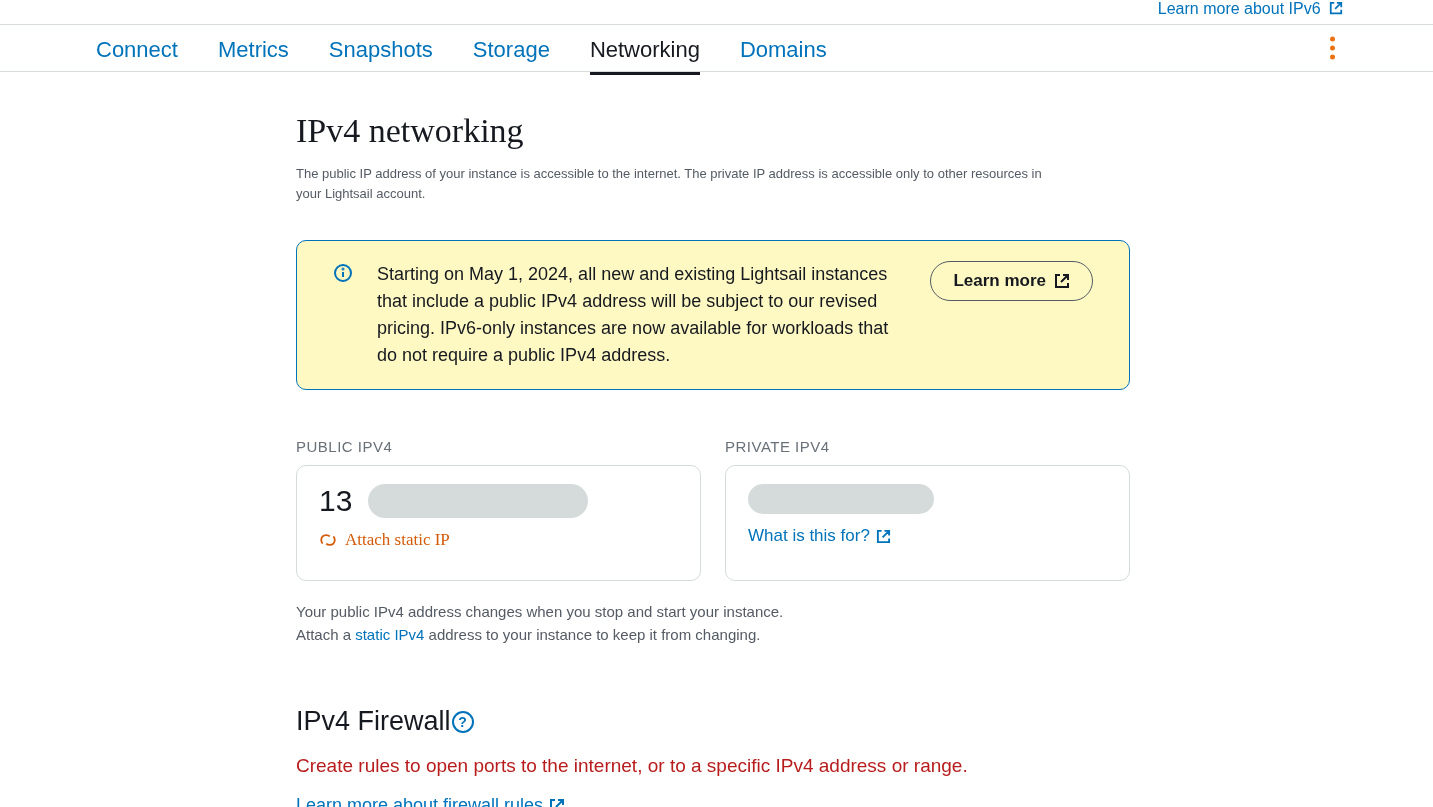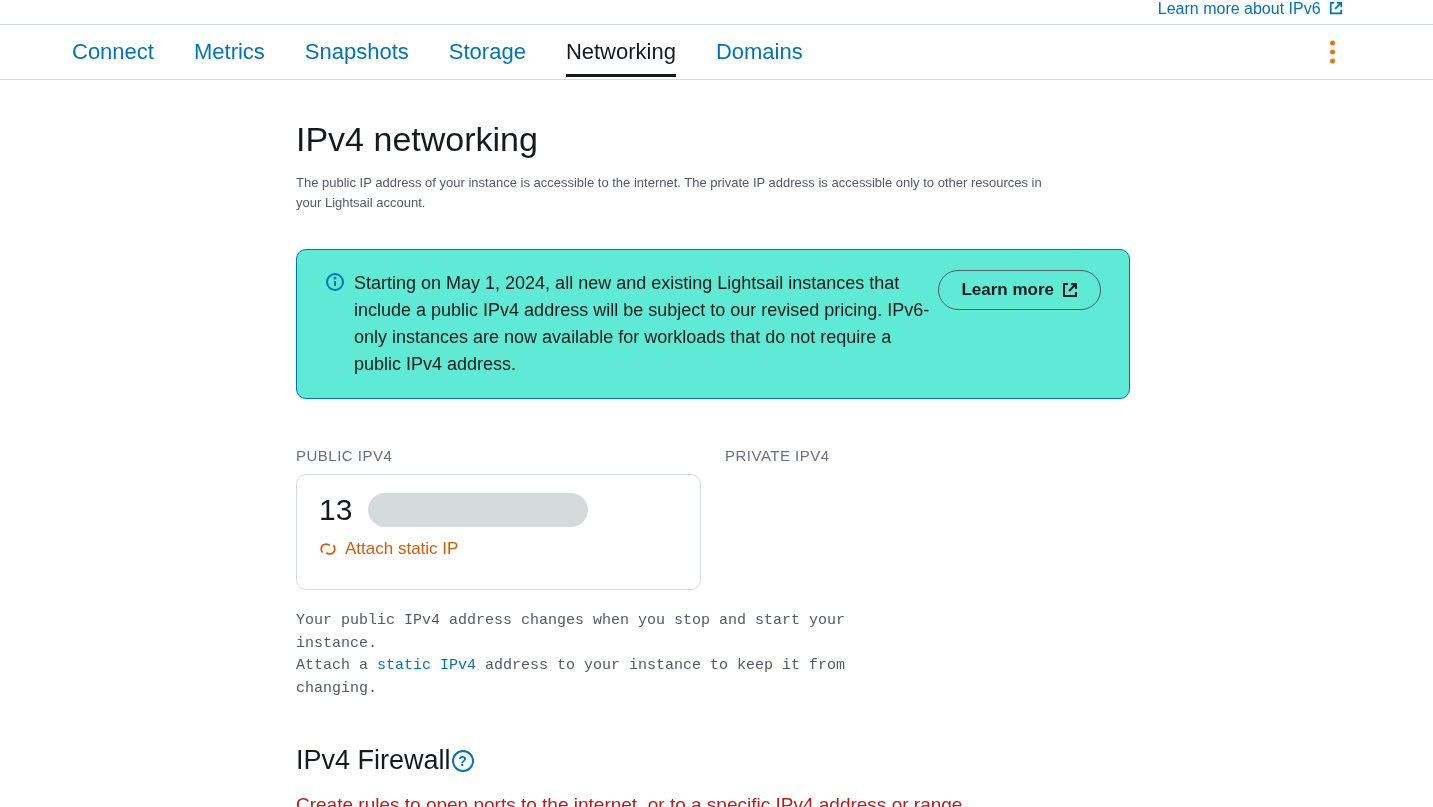--- a/index.html
+++ b/index.html
@@ -12,40 +12,40 @@
   }
   .page { width: 1433px; position: relative; }
   .top-link-row {
     display: flex; justify-content: flex-end; padding: 0 90px 6px 0;
   }
   .link { color: #0073bb; text-decoration: none; cursor: pointer; }
   .ext-icon {
     display: inline-block; width: 14px; height: 14px; vertical-align: -1px; margin-left: 4px;
   }
   .tabs-row {
-    display: flex; align-items: center; border-top: 1px solid #d5dbdb; border-bottom: 1px solid #d5dbdb;
-    padding: 0 90px 0 72px; position: relative; height: 56px;
+    display: flex; align-items: flex-start; border-top: 1px solid #d5dbdb; border-bottom: 1px solid #d5dbdb;
+    padding: 0 90px 0 96px; position: relative; height: 48px;
   }
   .tab {
     font-size: 22px; color: #0073bb; margin-right: 40px; padding: 12px 0; cursor: pointer;
   }
   .tab.active {
     color: #16191f; font-weight: 400; border-bottom: 3px solid #16191f; padding-bottom: 9px;
   }
   .kebab {
     position: absolute; right: 90px; top: 50%; transform: translateY(-50%);
     display: flex; flex-direction: column; gap: 4px; cursor: pointer; padding: 8px;
   }
   .kebab span { width: 5px; height: 5px; background: #ec7211; border-radius: 50%; }
   .main { padding: 40px 90px 40px 296px; max-width: 1220px; }
-  h1 { font-size: 34px; font-weight: 400; margin: 0 0 14px 0; color: #16191f; }
+  h1 { font-size: 34px; font-weight: 400; margin: 0 0 14px 0; color: #16191f; font-family: Liberation Serif, serif; }
   .desc { font-size: 13px; color: #545b64; line-height: 1.55; margin: 0 0 36px 0; max-width: 760px; }
   .info-box {
-    border: 1.5px solid #0073bb; border-radius: 10px; background: #5eead4;
-    padding: 20px 28px; display: flex; align-items: flex-start; gap: 9px; margin-bottom: 48px;
+    border: 1.5px solid #0073bb; border-radius: 10px; background: #fef9c3;
+    padding: 20px 36px; display: flex; align-items: flex-start; gap: 24px; margin-bottom: 48px;
   }
   .info-icon { flex: 0 0 20px; margin-top: 2px; }
   .info-text { flex: 1; font-size: 18px; color: #16191f; line-height: 1.5; }
   .learn-more-btn {
     border: 1.5px solid #545b64; background: transparent; border-radius: 22px;
     padding: 9px 22px; font-size: 17px; font-weight: 700; color: #16191f; cursor: pointer;
     display: inline-flex; align-items: center; gap: 8px; white-space: nowrap;
   }
   .ip-row { display: flex; gap: 24px; margin-bottom: 20px; }
   .ip-col { flex: 1; }
@@ -54,26 +54,26 @@
     border: 1px solid #d5dbdb; border-radius: 10px; padding: 18px 22px 20px 22px; min-height: 116px;
   }
   .ip-value-row { display: flex; align-items: center; gap: 16px; margin-bottom: 12px; }
   .ip-num { font-size: 30px; color: #16191f; }
   .redact {
     background: #d5dbdb; border-radius: 20px; height: 34px;
   }
   .redact.pub { width: 220px; }
   .redact.priv { width: 186px; height: 30px; }
   .attach-link {
-    color: #d45b07; font-size: 17px; display: inline-flex; align-items: center; gap: 8px; cursor: pointer;
+    color: #d45b07; font-size: 17px; display: inline-flex; align-items: center; gap: 8px; cursor: pointer; font-family: Liberation Serif, serif;
   }
   .what-link {
     color: #0073bb; font-size: 17px; display: inline-flex; align-items: center; gap: 6px; cursor: pointer;
   }
-  .hint { font-size: 15px; color: #545b64; line-height: 1.5; max-width: 560px; margin-bottom: 45px; font-family: Liberation Mono, monospace; }
+  .hint { font-size: 15px; color: #545b64; line-height: 1.5; max-width: 560px; margin-bottom: 60px; }
   .hint a { color: #0073bb; text-decoration: none; }
   h2 { font-size: 27px; font-weight: 400; margin: 12px 0 18px 0; display: flex; align-items: center; gap: 1px; }
   .help-circle {
     width: 22px; height: 22px; border: 2px solid #0073bb; border-radius: 50%;
     display: inline-flex; align-items: center; justify-content: center;
     color: #0073bb; font-size: 14px; font-weight: 700; cursor: pointer;
   }
   .fw-desc { font-size: 19px; color: #b91c1c; margin-bottom: 18px; }
   .fw-link { color: #0073bb; font-size: 18px; cursor: pointer; display: inline-flex; align-items: center; gap: 6px; }
 </style>
@@ -134,20 +134,31 @@
           <a class="attach-link">
             <svg width="18" height="18" viewBox="0 0 20 20" fill="none" stroke="#d45b07" stroke-width="2">
                 <path d="M4 14c-2-2-2-6 0-8s6-2 8 0M16 6c2 2 2 6 0 8s-6 2-8 0"></path>
               </svg>
             <span>Attach static IP</span>
           </a>
         </div>
       </div>
       <div class="ip-col">
         <div class="ip-label">PRIVATE IPV4</div>
+        <div class="ip-box">
+          <div class="ip-value-row">
+            <span class="redact priv"></span>
+          </div>
+          <a class="what-link">
+            <span>What is this for?</span>
+            <svg width="15" height="15" viewBox="0 0 16 16" fill="none" stroke="#0073bb" stroke-width="2">
+                <path d="M6 2H2v12h12v-4M9 2h5v5M14 2L7 9"></path>
+              </svg>
+          </a>
+        </div>
       </div>
     </div>
 
     <div class="hint">
       <div>Your public IPv4 address changes when you stop and start your instance.</div>
       <div>
         <span>Attach a </span><a>static IPv4</a><span> address to your instance to keep it from changing.</span>
       </div>
     </div>
 

